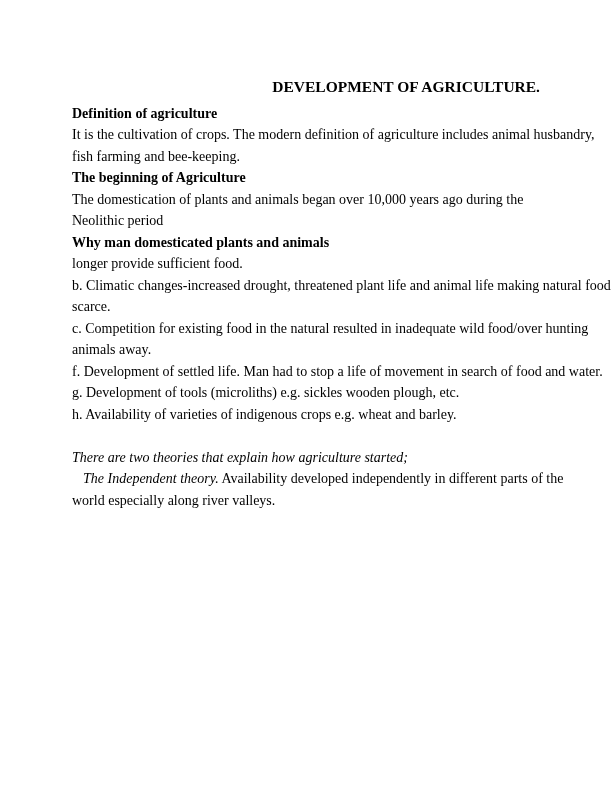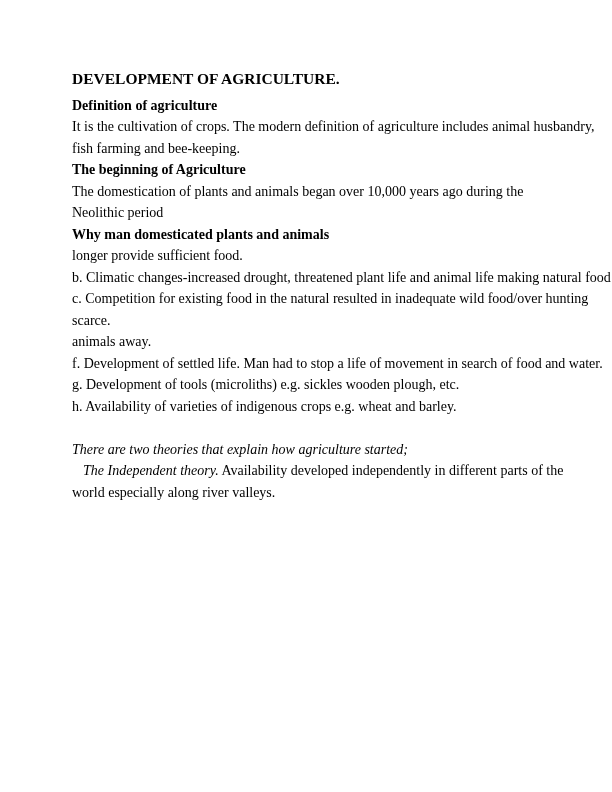--- a/index.html
+++ b/index.html
@@ -18,24 +18,24 @@
   }
   .content {
     position: absolute;
     left: 72px;
     top: 68px;
     width: 476px;
   }
   .doc-title {
     font-size: 15.5px;
     font-weight: bold;
-    text-align: left;
+    text-align: right;
     line-height: 21.5px;
     height: 21.5px;
-    margin: 0 0 5px 0;
+    margin: 8px 0 5px 0;
     white-space: nowrap;
     width: 468px;
   }
   .line {
     font-size: 14px;
     line-height: 21.5px;
     height: 21.5px;
     white-space: nowrap;
     margin: 0;
   }
@@ -67,23 +67,23 @@
 
     <div class="line heading">The beginning of Agriculture</div>
     <div class="line">The domestication of plants and animals began over 10,000 years ago during the</div>
     <div class="line">Neolithic period</div>
 
     <div class="line heading">Why man domesticated plants and animals</div>
 
     <div class="line">longer provide sufficient food.</div>
 
     <div class="line">b. Climatic changes-increased drought, threatened plant life and animal life making natural food</div>
+    <div class="line">scarce.</div>
+
     <div class="line">c. Competition for existing food in the natural resulted in inadequate wild food/over hunting</div>
-
-    <div class="line">scarce.</div>
 
 
     <div class="line">animals away.</div>
 
     <div class="line">f. Development of settled life. Man had to stop a life of movement in search of food and water.</div>
 
     <div class="line">g. Development of tools (microliths) e.g. sickles wooden plough, etc.</div>
 
     <div class="line">h. Availability of varieties of indigenous crops e.g. wheat and barley.</div>
 

